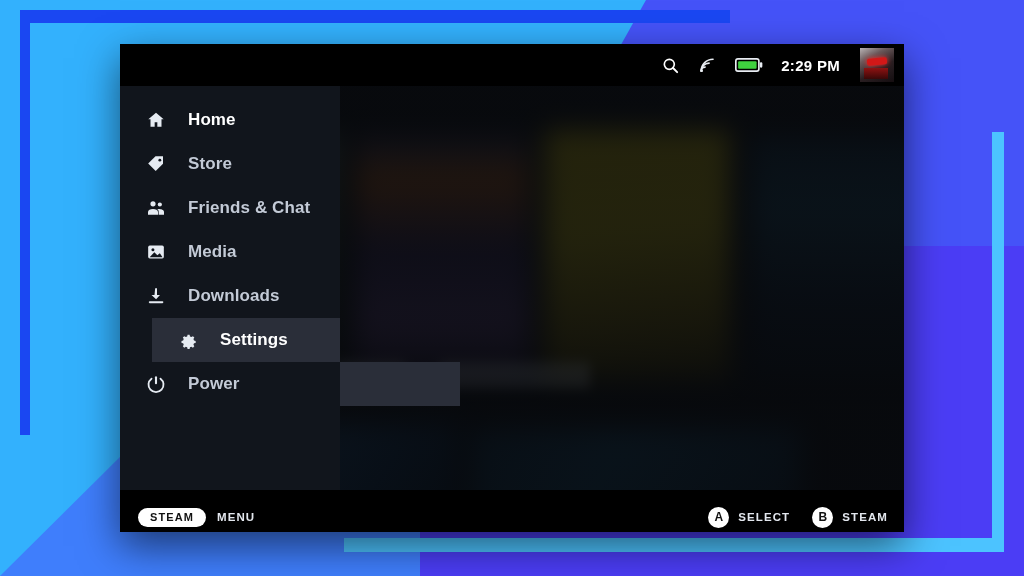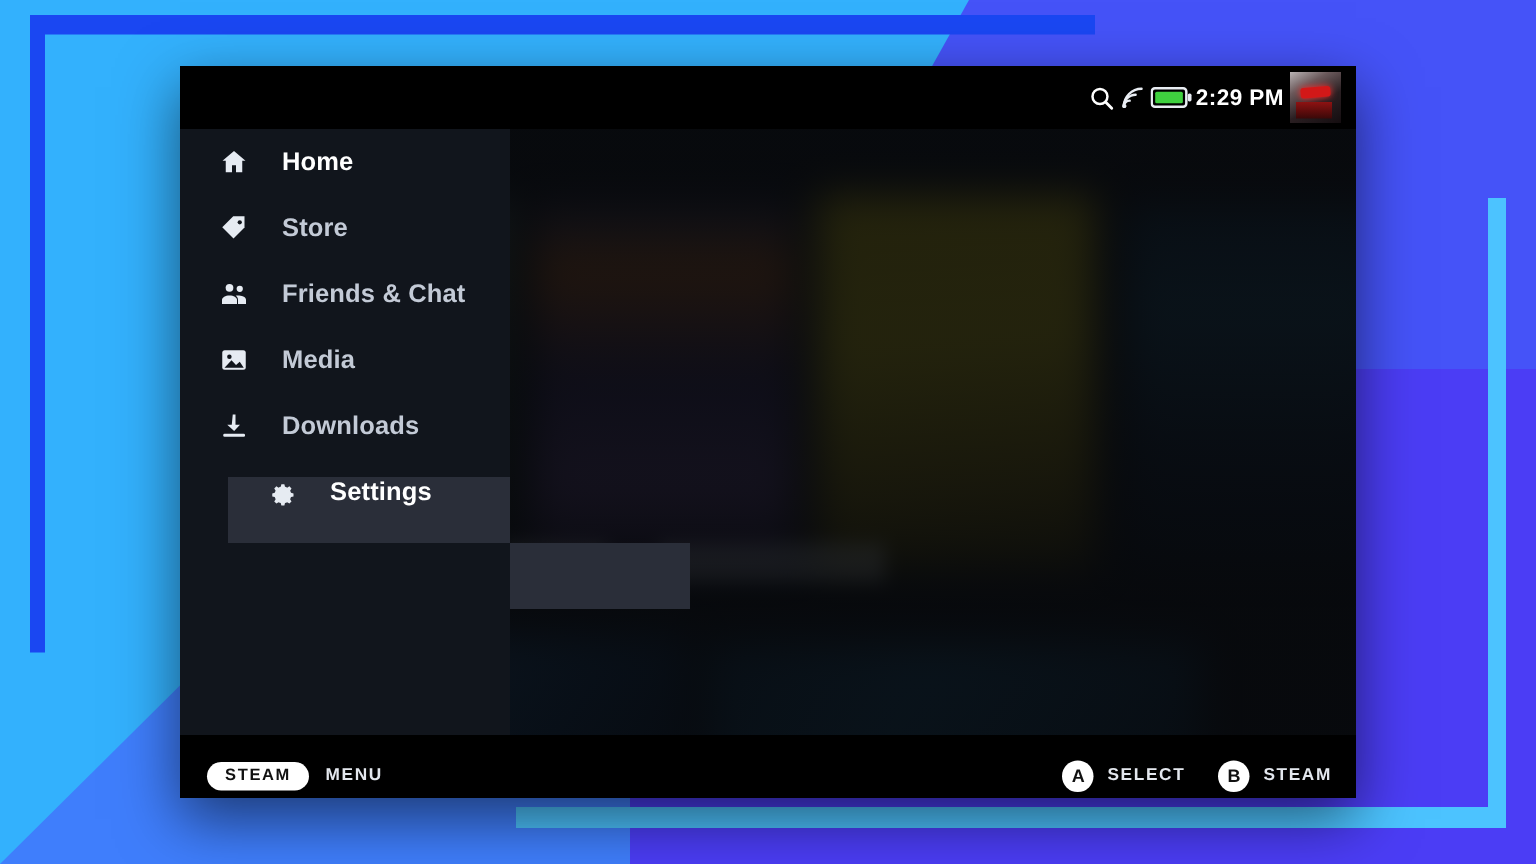--- a/index.html
+++ b/index.html
@@ -68,21 +68,21 @@
           background:linear-gradient(120deg,#1c3a6e 0%,#2f6ea8 35%,#13406f 70%,#0a1c33 100%); }
   .cap6 { left:350px; top:385px; width:330px; height:120px;
           background:linear-gradient(120deg,#123b5c 0%,#1d5d86 40%,#0e2c46 100%); }
   .art-shade { position:absolute; inset:0;
                background:linear-gradient(180deg,rgba(6,8,11,.72) 0%,rgba(6,8,11,.80) 100%); }
 
   
   #statusbar {
     position:absolute; left:0; top:0; width:784px; height:42px;
     background:#000; display:flex; align-items:center;
-    justify-content:flex-end; gap:2px; padding:0 10px 0 0;
+    justify-content:flex-end; gap:18px; padding:0 10px 0 0;
     z-index:6;
   }
   .sb-icon { display:flex; align-items:center; justify-content:center; }
   .sb-time { color:#fff; font-size:15px; font-weight:bold; letter-spacing:.3px; }
   .avatar {
     width:34px; height:34px; margin-left:2px; overflow:hidden;
     background:#151015; position:relative; flex:none;
   }
   .av-a { position:absolute; left:0; top:0; width:34px; height:34px;
           background:linear-gradient(150deg,#b9b3b4 0%,#6b5a5c 28%,#2a1f22 60%,#140d10 100%); }
@@ -92,21 +92,21 @@
   .av-c { position:absolute; left:4px; top:20px; width:24px; height:11px;
           background:linear-gradient(180deg,#8e1212 0%,#3a0808 100%); }
 
   
   #sidebar {
     position:absolute; left:0; top:42px; width:220px; height:446px;
     background:#11151c; z-index:5;
     padding-top:12px;
   }
   .nav-item {
-    display:flex; align-items:flex-start; height:44px; padding-left:26px; gap:22px;
+    display:flex; align-items:center; height:44px; padding-left:26px; gap:22px;
     color:#c3cad6;
   }
   .nav-item.active { background:#2a2e39;margin-left:32px; }
   .nav-item.active .nav-label { color:#fff; }
   .nav-item.first .nav-label { color:#fff; }
   .nav-ico { width:20px; height:20px; flex:none; display:flex;
              align-items:center; justify-content:center; }
   .nav-ico svg { fill:#e6ebf2; }
   .nav-label { font-size:17px; font-weight:bold; letter-spacing:.1px;
                white-space:nowrap; }
@@ -256,20 +256,29 @@
         <span class="nav-label">Downloads</span>
       </div>
       <div class="nav-item active">
         <span class="nav-ico">
           <svg width="20" height="20" viewBox="0 0 24 24">
             <path d="M12 8.1a3.9 3.9 0 1 0 0 7.8 3.9 3.9 0 0 0 0-7.8zm9.2 5-2-.5a7.6 7.6 0 0 0-.7-1.7l1.1-1.8-1.7-1.7-1.8 1.1a7.6 7.6 0 0 0-1.7-.7l-.5-2h-2.4l-.5 2a7.6 7.6 0 0 0-1.7.7L7.5 7.4 5.8 9.1l1.1 1.8a7.6 7.6 0 0 0-.7 1.7l-2 .5v2.4l2 .5c.17.6.4 1.17.7 1.7l-1.1 1.8 1.7 1.7 1.8-1.1c.53.3 1.1.53 1.7.7l.5 2h2.4l.5-2c.6-.17 1.17-.4 1.7-.7l1.8 1.1 1.7-1.7-1.1-1.8c.3-.53.53-1.1.7-1.7l2-.5z"></path>
           </svg>
         </span>
         <span class="nav-label">Settings</span>
       </div>
+      <div class="nav-item">
+        <span class="nav-ico">
+          <svg width="20" height="20" viewBox="0 0 24 24">
+            <path d="M12 2.6a1.25 1.25 0 0 1 1.25 1.25v7.3a1.25 1.25 0 0 1-2.5 0v-7.3A1.25 1.25 0 0 1 12 2.6z"></path>
+              <path d="M6.6 5.6a9 9 0 1 0 10.8 0" fill="none" stroke="#e6ebf2" stroke-width="2.2" stroke-linecap="round"></path>
+          </svg>
+        </span>
+        <span class="nav-label">Power</span>
+      </div>
     </div>
 
   <div id="bottombar">
     <div class="bb-left">
       <span class="pill">STEAM</span>
       <span class="bb-menu">MENU</span>
     </div>
     <div class="bb-right" id="footer-hints">
         <div class="hint">
           <span class="btn-badge">A</span>

